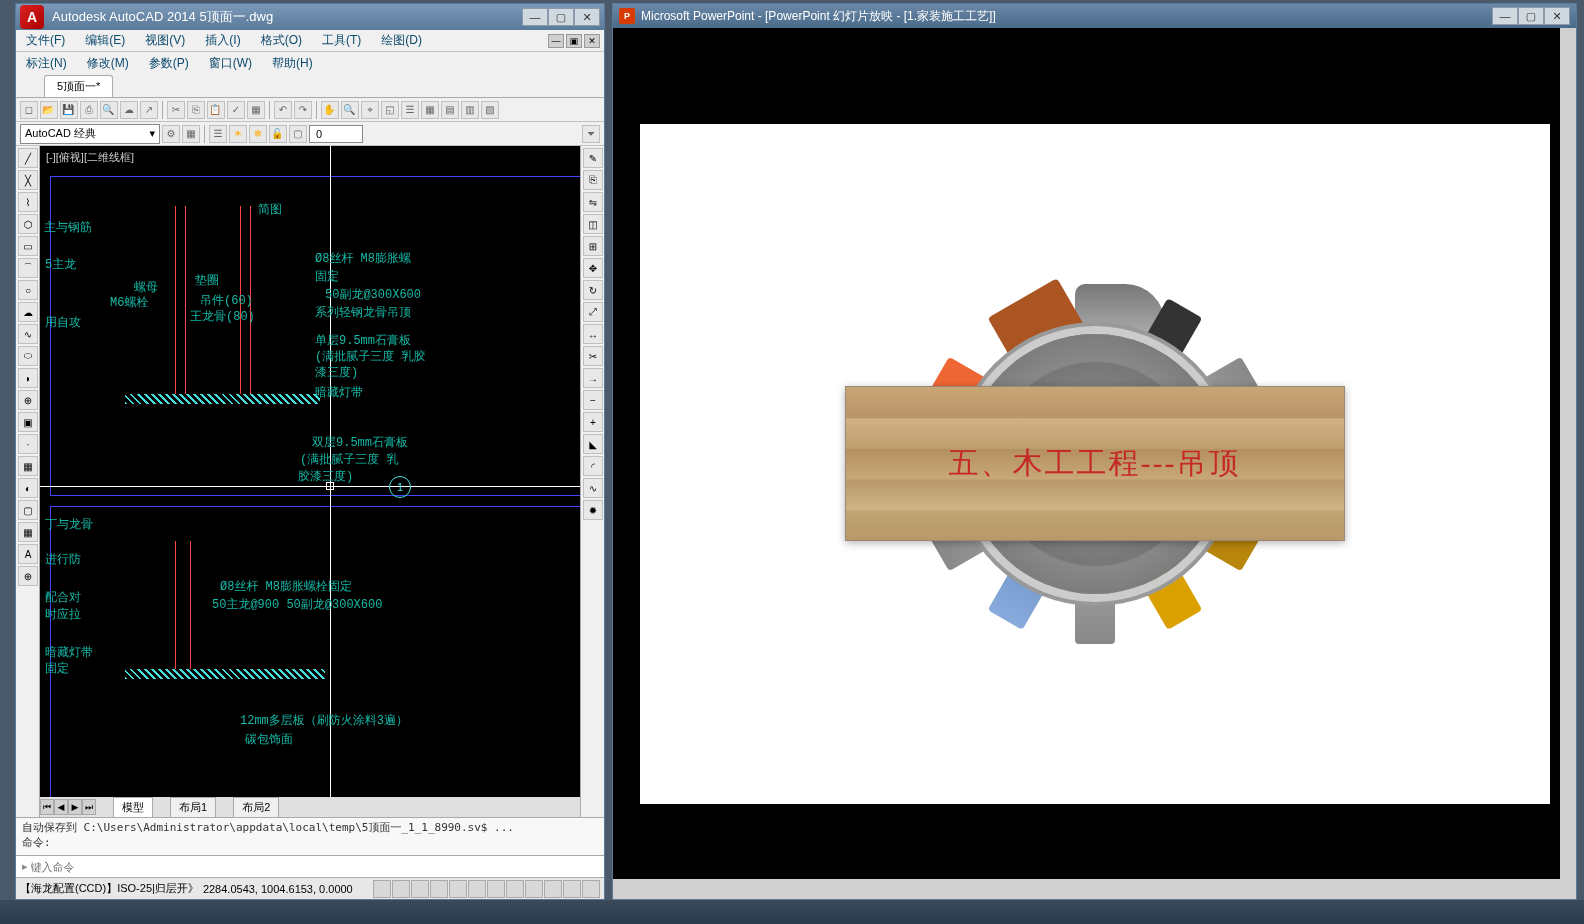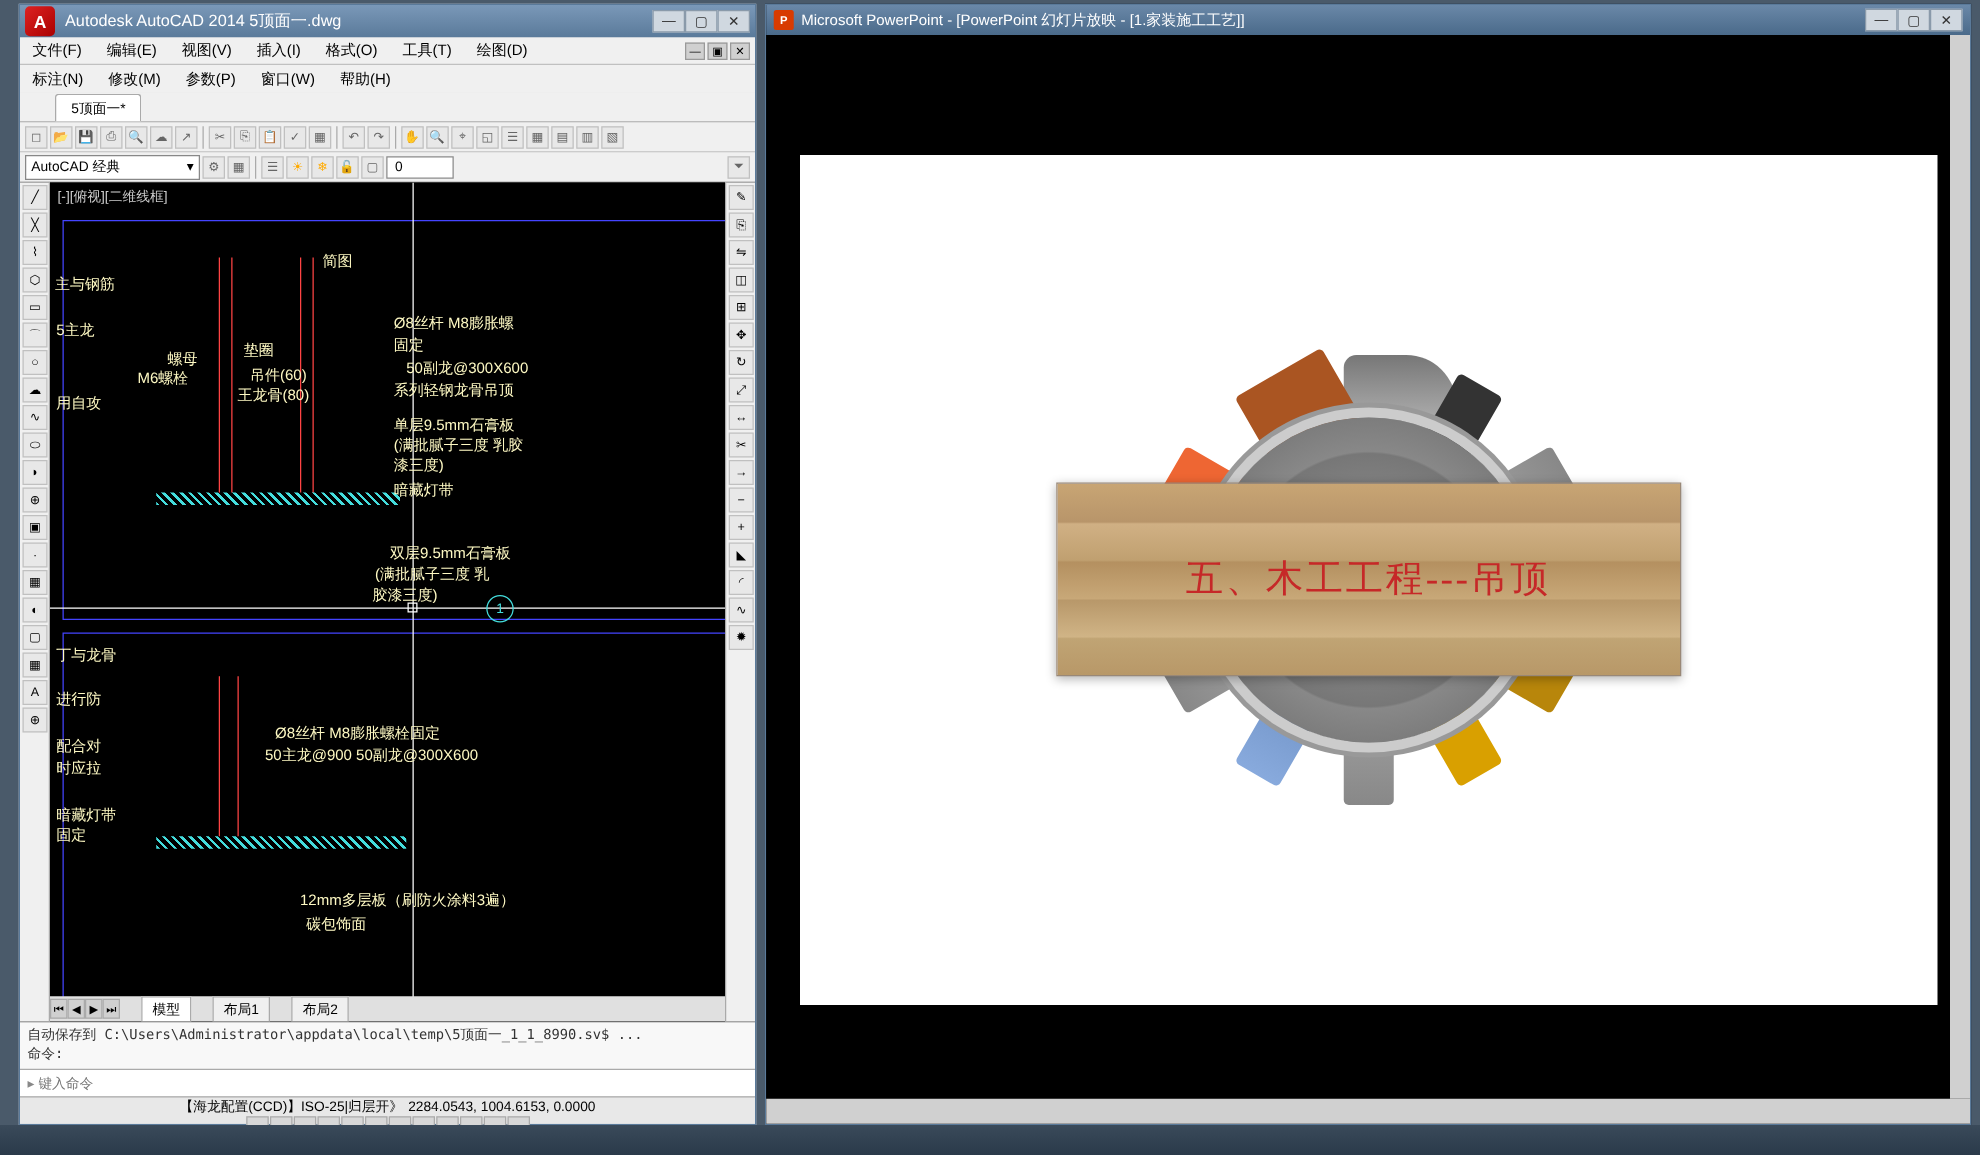--- a/index.html
+++ b/index.html
@@ -56,21 +56,21 @@
   height: 22px;
   background: #f0f0f0;
   display: flex;
   align-items: center;
   border-bottom: 1px solid #c0c0c0;
   position: relative;
 }
 .acad-menubar.row2 { border-bottom: none; }
 .menu-item {
   padding: 0 10px;
-  color: #000000;
+  color: #0c4a6e;
   font-size: 12px;
   height: 100%;
   display: flex;
   align-items: center;
 }
 .menu-help { display: flex; position: absolute; right: 4px; gap: 2px; }
 .menu-help .mini { width: 16px; height: 14px; background: #d0d0d0; border: 1px solid #999; font-size: 9px; display: flex; align-items: center; justify-content: center; }
 
 .doc-tabs {
   height: 24px;
@@ -167,21 +167,21 @@
   background: #fff;
   left: 290px;
 }
 .crosshair-box {
   position: absolute;
   width: 8px; height: 8px;
   border: 1px solid #fff;
   left: 286px; top: 336px;
 }
 
-.draw-text { position: absolute; color: #fef9c3; font-size: 12px; font-family: Liberation Sans, sans-serif; }
+.draw-text { position: absolute; color: #14b8a6; font-size: 12px; font-family: Liberation Mono, monospace; }
 
 .blue-rect {
   position: absolute;
   border: 1px solid #44f;
 }
 .red-line-v {
   position: absolute;
   width: 1px;
   background: #ff4444;
 }
@@ -234,21 +234,20 @@
 
 .acad-statusbar {
   height: 22px;
   background: #e8e8e8;
   border-top: 1px solid #aaa;
   display: flex;
   align-items: center;
   font-size: 11px;
   padding: 0 4px;
   justify-content: space-between;
-  flex-direction: column;
 }
 .status-left { display: flex; gap: 4px; align-items: center; }
 .status-right { display: flex; gap: 1px; }
 .st-btn { width: 18px; height: 18px; background: #d8d8d8; border: 1px solid #aaa; }
 
 
 .ppt-window {
   position: absolute;
   left: 612px;
   top: 3px;

